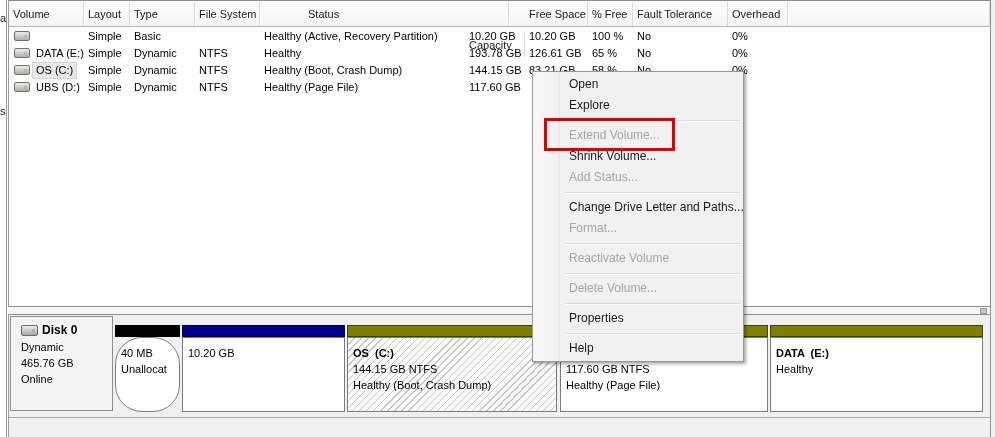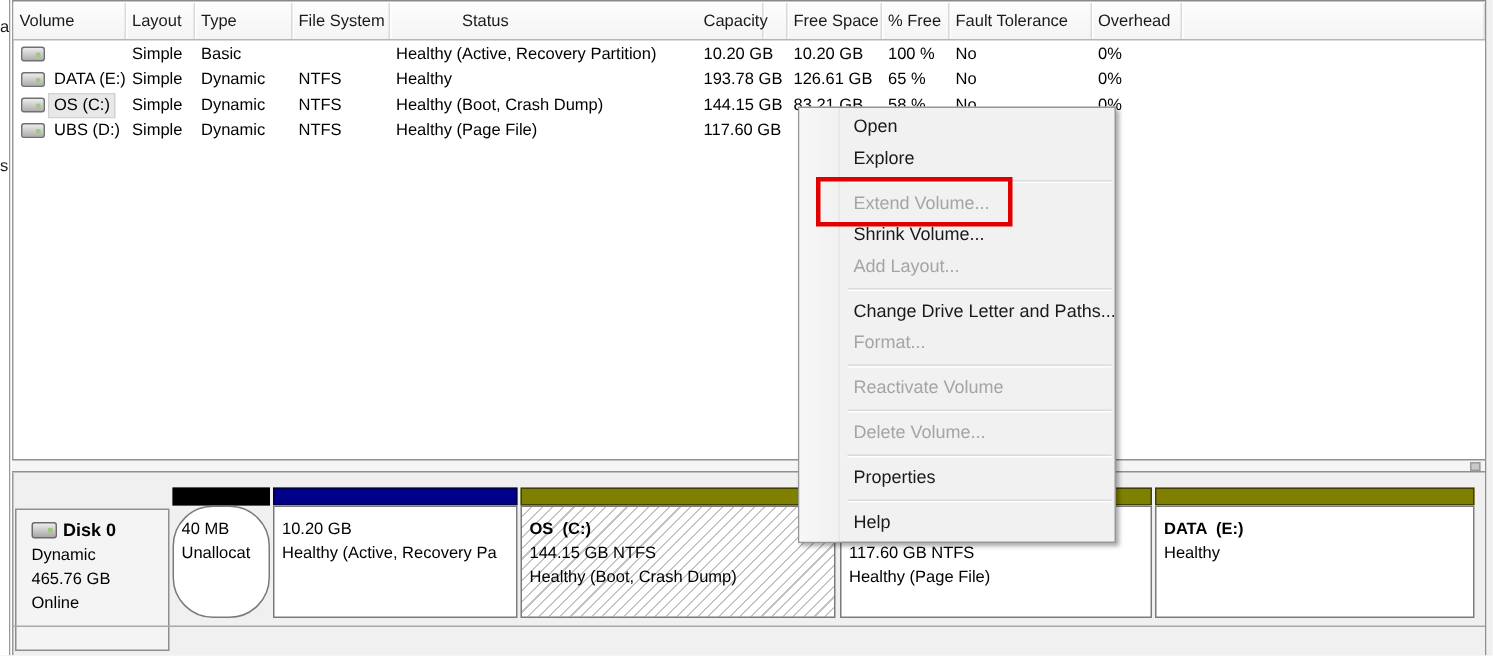--- a/index.html
+++ b/index.html
@@ -29,21 +29,21 @@
   .vol-name.selected { background:#e8e8e8; outline:1px solid #d2d2d2; }
 
   
   .h-divider { position:absolute; left:8px; top:306px; width:982px; height:9px; background:#f5f5f5; border-top:1px solid #909090; border-bottom:1px solid #909090; z-index:2; }
   .h-divider .nub { position:absolute; right:3px; top:1px; width:7px; height:6px; background:#c9c9c9; border:1px solid #9a9a9a; }
 
   
   .bottom-pane { position:absolute; left:8px; top:315px; width:982px; height:122px; background:#f0f0f0; border-left:1px solid #9a9a9a; }
   .disk-row-border { position:absolute; left:9px; top:417px; width:981px; height:1px; background:#a8a8a8; z-index:1; }
 
-  .disk-label { position:absolute; left:10px; top:339px; width:103px; height:95px; background:#f4f4f4; border:1px solid #8e8e8e; padding:6px 0 0 10px; z-index:1; }
+  .disk-label { position:absolute; left:10px; top:316px; width:103px; height:95px; background:#f4f4f4; border:1px solid #8e8e8e; padding:6px 0 0 10px; z-index:1; }
   .disk-title { font-weight:bold; font-size:12px; height:16px; line-height:14px; white-space:nowrap; }
   .hd-icon { display:inline-block; vertical-align:middle; margin-right:4px; width:17px; height:11px; background:linear-gradient(#ececec,#a8a8a8); border:1px solid #6b6b6b; border-radius:2px; position:relative; }
   .hd-icon::after { content:""; position:absolute; right:2px; top:3px; width:3px; height:3px; background:#9fc97e; }
   .disk-line { line-height:16px; white-space:nowrap; }
 
   .part-bar { position:absolute; top:325px; height:12px; border:1px solid rgba(0,0,0,.5); z-index:1; }
   .part-box { position:absolute; top:337px; height:75px; background:#ffffff; border:1px solid #7b7b7b; padding:7px 0 0 5px; overflow:hidden; z-index:1; }
   .part-box.hatched { background:repeating-linear-gradient(135deg,#ffffff 0px,#ffffff 4px,#c4c4c4 4px,#c4c4c4 5px); }
   .pline { display:block; line-height:16px; white-space:pre; overflow:hidden; }
   .pline.plabel { font-weight:bold; }
@@ -70,21 +70,21 @@
   <div class="strip-line1"></div>
   <div class="strip-line2"></div>
 
   <div class="top-pane">
     <div class="lv-header" id="lvHeader">
         <div class="hcell" style="left: 0px; width: 75px;">Volume</div>
         <div class="hcell" style="left: 75px; width: 46px;">Layout</div>
         <div class="hcell" style="left: 121px; width: 65px;">Type</div>
         <div class="hcell" style="left: 186px; width: 65px;">File System</div>
         <div class="hcell" style="left: 251px; width: 205px; margin-left: 44px;">Status</div>
-        <div class="hcell" style="left: 456px; width: 60px;">Capacity</div>
+        <div class="hcell" style="left: 456px; width: 60px; margin-top: 31px;">Capacity</div>
         <div class="hcell" style="left: 516px; width: 63px;">Free Space</div>
         <div class="hcell" style="left: 579px; width: 45px;">% Free</div>
         <div class="hcell" style="left: 624px; width: 95px;">Fault Tolerance</div>
         <div class="hcell" style="left: 719px; width: 60px;">Overhead</div>
         <div class="hcell" style="left: 779px; width: 202px;"></div>
       </div>
     <div id="lvRows">
         <div class="lv-row" style="top: 27px;">
           <div class="cell" style="left: 0px; width: 75px;"><div class="vol-icon"></div><span class="vol-name" style="margin-left: 20px;"></span></div>
           <div class="cell" style="left: 75px; width: 46px;">Simple</div>
@@ -155,21 +155,20 @@
       <div class="part-bar" style="left: 115px; width: 65px; background: rgb(0, 0, 0);"></div>
       <div class="part-box" style="left: 115px; width: 65px; border-radius: 27px;">
         <span class="pline plabel"></span>
         <span class="pline">40 MB</span>
         <span class="pline">Unallocat</span>
       </div>
       <div class="part-bar" style="left: 182px; width: 163px; background: rgb(0, 0, 139);"></div>
       <div class="part-box" style="left: 182px; width: 163px;">
         <span class="pline plabel"></span>
         <span class="pline">10.20 GB</span>
-        <span class="pline">Healthy (Active, Recovery Pa</span>
       </div>
       <div class="part-bar" style="left: 347px; width: 210px; background: rgb(128, 128, 0);"></div>
       <div class="part-box hatched" style="left: 347px; width: 210px;">
         <span class="pline plabel">OS  (C:)</span>
         <span class="pline">144.15 GB NTFS</span>
         <span class="pline">Healthy (Boot, Crash Dump)</span>
       </div>
       <div class="part-bar" style="left: 560px; width: 208px; background: rgb(128, 128, 0);"></div>
       <div class="part-box" style="left: 560px; width: 208px;">
         <span class="pline plabel">UBS (D:)</span>
@@ -184,21 +183,21 @@
     </div>
   <div class="disk-row-border"></div>
 
   <div class="context-menu" id="ctxMenu">
     <div class="menu-gutter"></div>
   <div class="menu-item">Open</div>
       <div class="menu-item">Explore</div>
       <div class="menu-sep"></div>
       <div class="menu-item disabled">Extend Volume...</div>
       <div class="menu-item">Shrink Volume...</div>
-      <div class="menu-item disabled">Add Layout...</div>
+      <div class="menu-item disabled">Add Status...</div>
       <div class="menu-sep"></div>
       <div class="menu-item">Change Drive Letter and Paths...</div>
       <div class="menu-item disabled">Format...</div>
       <div class="menu-sep"></div>
       <div class="menu-item disabled">Reactivate Volume</div>
       <div class="menu-sep"></div>
       <div class="menu-item disabled">Delete Volume...</div>
       <div class="menu-sep"></div>
       <div class="menu-item">Properties</div>
       <div class="menu-sep"></div>

